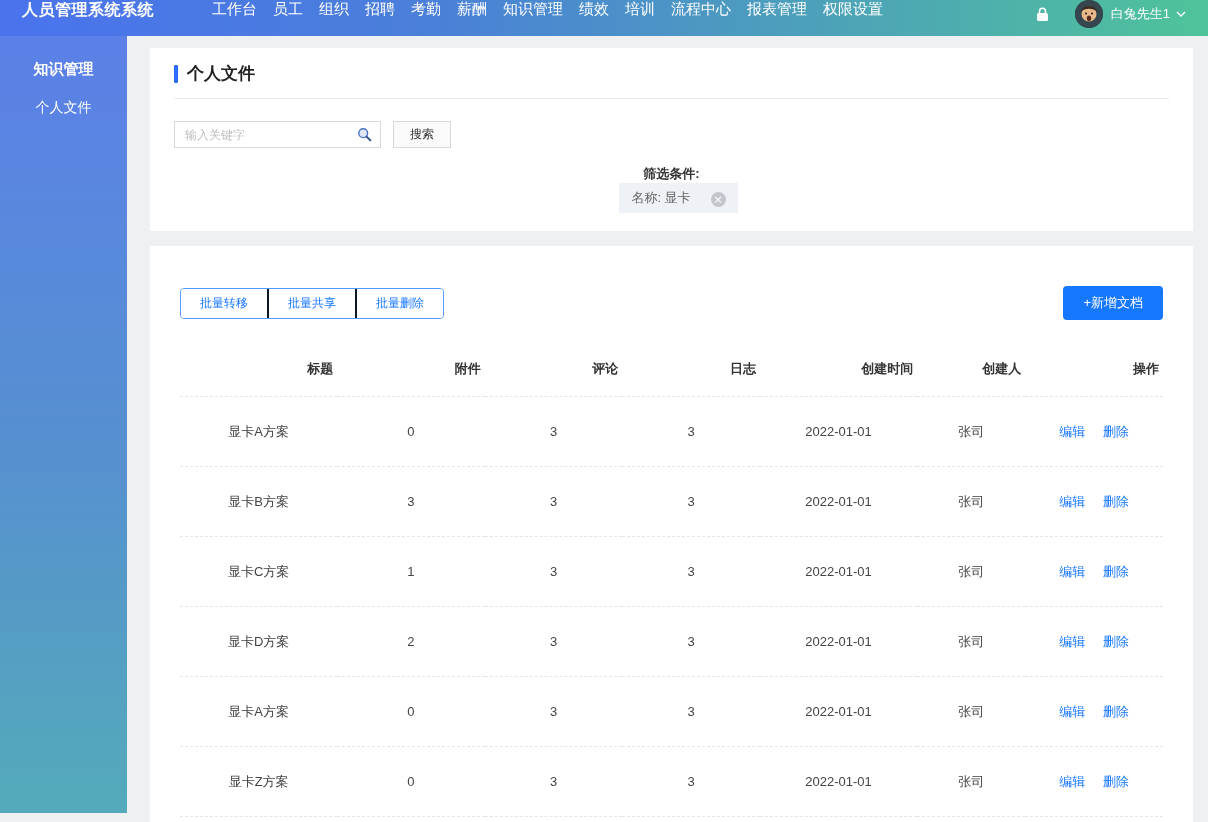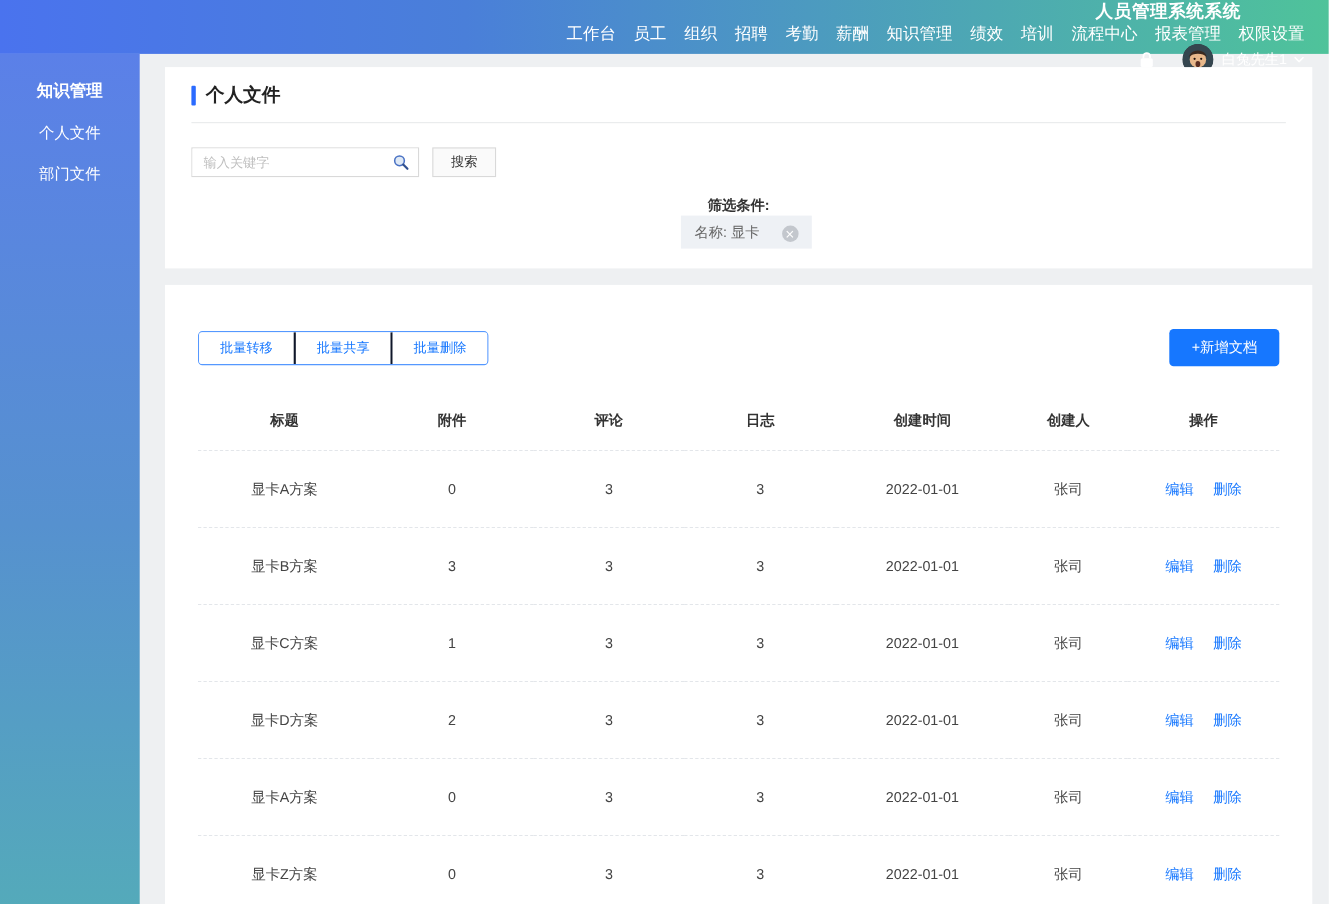--- a/index.html
+++ b/index.html
@@ -5,27 +5,26 @@
   * { margin: 0; padding: 0; box-sizing: border-box; }
   html, body { width: 1208px; height: 822px; overflow: hidden; }
   body {
     font-family: "Liberation Sans", "DejaVu Sans", sans-serif;
     background: #eef0f2;
     color: #333;
   }
 
   
   .topnav {
-    height: 49px;
+    height: 36px;
     background: linear-gradient(90deg, #4a73ee 0%, #4a7fd9 35%, #4fc39a 100%);
     display: flex;
-    align-items: flex-end;
+    align-items: flex-start;
     padding: 0 22px;
     color: #fff;
-    flex-direction: column;
   }
   .app-title {
     font-size: 16px;
     font-weight: bold;
     letter-spacing: 0.5px;
     margin-right: 58px;
     white-space: nowrap;
   }
   .nav-items {
     display: flex;
@@ -174,21 +173,21 @@
     padding: 8px 20px;
     font-family: inherit;
     cursor: pointer;
     white-space: nowrap;
   }
   .doc-table { width: 100%; border-collapse: collapse; margin-top: 30px; }
   .doc-table th {
     font-size: 13px;
     font-weight: bold;
     color: #333;
-    text-align: center;
+    text-align: right;
     padding: 10px 4px 18px;
     border-bottom: 1px dashed #e3e6ea;
   }
   .doc-table td {
     font-size: 13px;
     color: #444;
     text-align: center;
     height: 70px;
     border-bottom: 1px dashed #e3e6ea;
   }
@@ -242,21 +241,20 @@
         </svg>
     </span>
   </div>
 </header>
 
 <div class="shell">
 
   <aside class="sidebar">
     <div class="sidebar-header">知识管理</div>
     <a class="sidebar-item">个人文件</a>
-    <a class="sidebar-item">部门文件</a>
   </aside>
 
   <main class="main">
 
     <section class="panel panel-top">
       <div class="page-title-row">
         <span class="title-accent"></span>
         <h1 class="page-title">个人文件</h1>
       </div>
       <hr class="title-divider">

